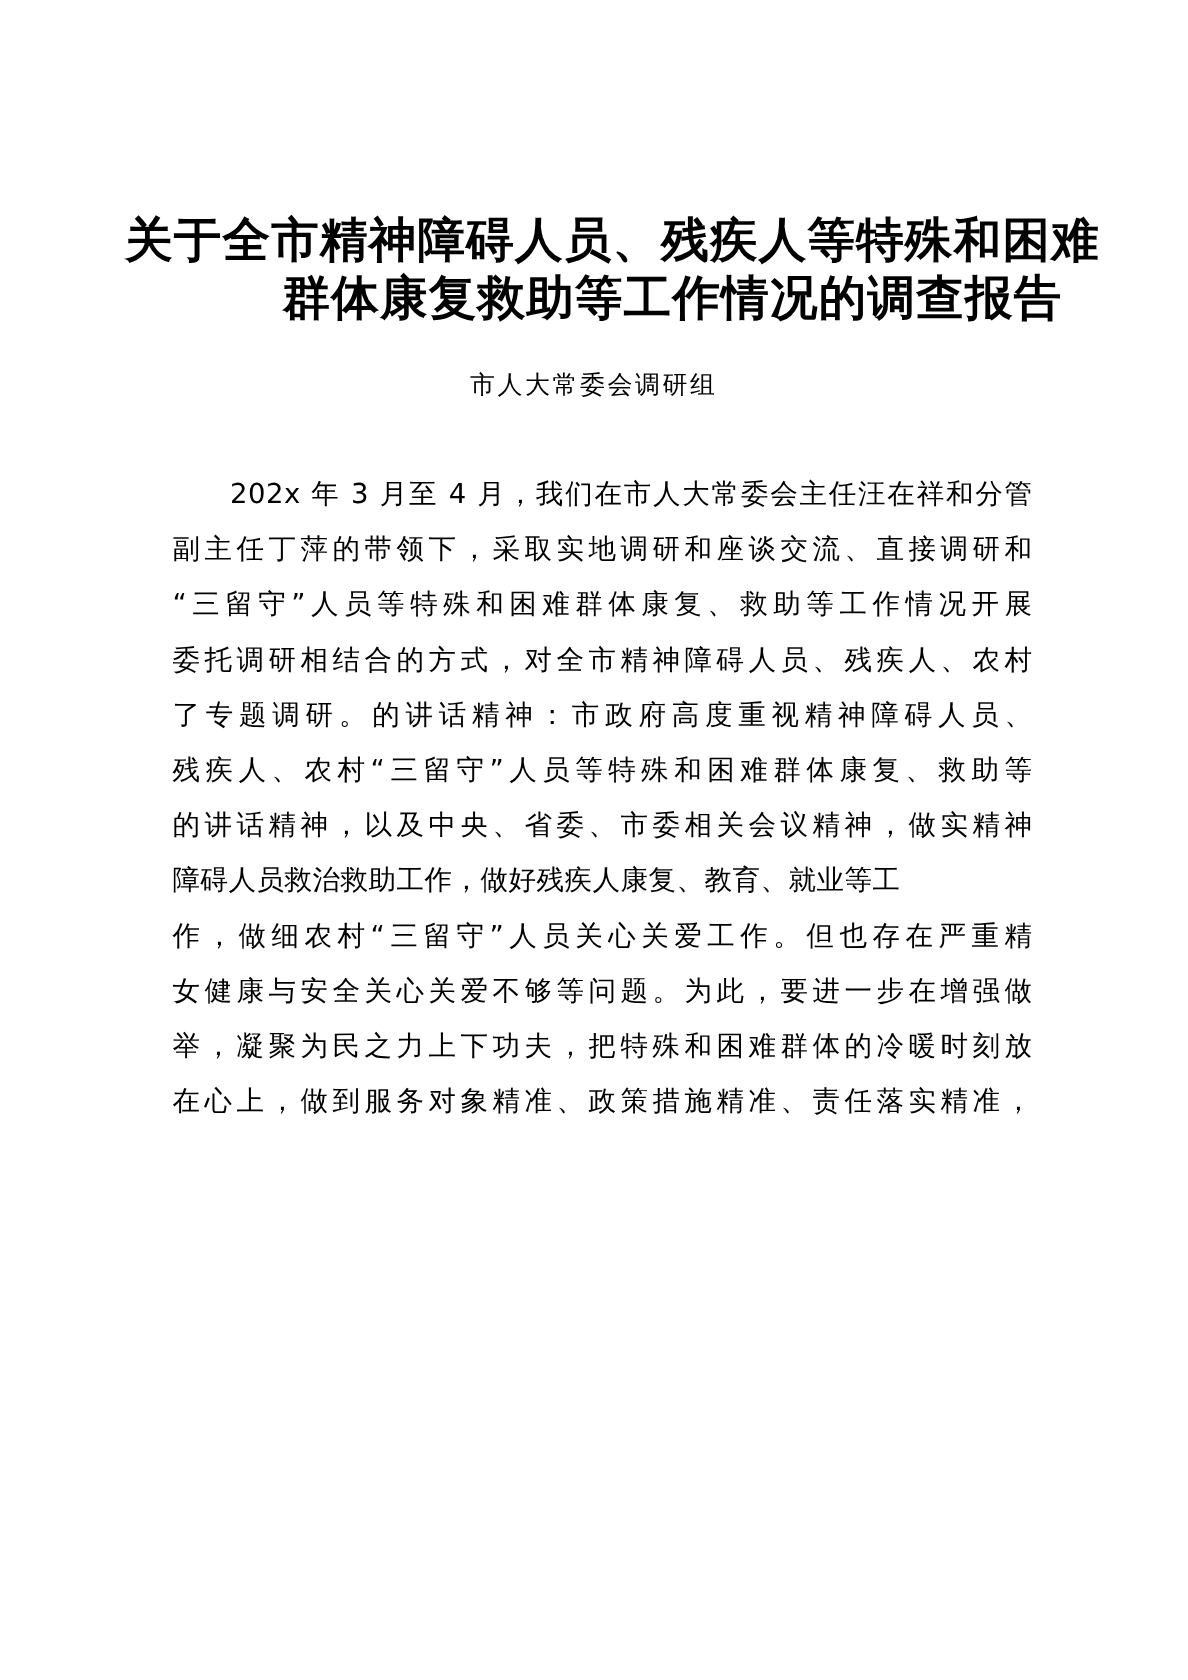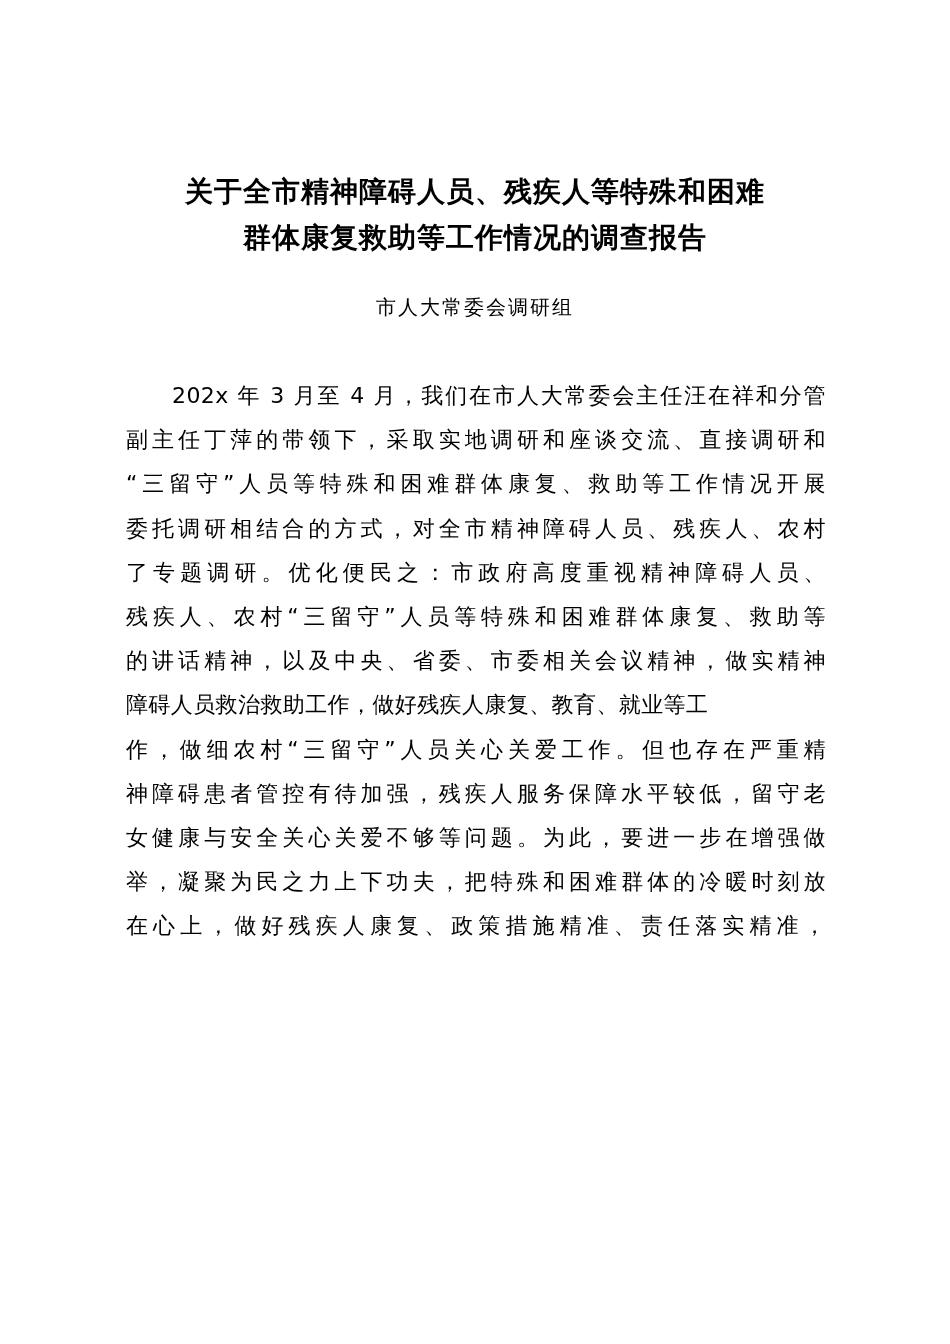--- a/index.html
+++ b/index.html
@@ -1,42 +1,41 @@
 <!DOCTYPE html>
 <html><head>
 <meta charset="utf-8">
 <style>
   html, body { margin:0; padding:0; background:#ffffff; }
   body { width:950px; height:1344px; position:relative; overflow:hidden; font-family:"DejaVu Serif", "Liberation Serif", serif; color:#000; }
   .page { position:absolute; left:0; top:0; width:950px; height:1344px; background:#fff; }
-  .title { position:absolute; left:100px; width:750px; text-align:center; font-family:"DejaVu Sans", sans-serif; font-weight:bold; font-size:28px; line-height:46px; top:169px; letter-spacing:1px; }
+  .title { position:absolute; left:100px; width:750px; text-align:right; font-family:"DejaVu Sans", sans-serif; font-weight:bold; font-size:38px; line-height:46px; top:169px; letter-spacing:1px; }
   .title .tl { display:block; white-space:nowrap; }
   .subtitle { position:absolute; left:0; width:950px; text-align:center; top:292px; font-size:20px; line-height:30px; letter-spacing:2px; font-family:"DejaVu Sans", sans-serif; }
   .body { position:absolute; left:126px; width:700px; top:374px; font-family:"DejaVu Sans", sans-serif; font-size:22px; }
-  .line { display:block; height:44.2px; line-height:44.2px; white-space:nowrap; text-align:justify; text-align-last:justify; letter-spacing:0.4px; }
+  .line { display:block; height:44.2px; line-height:44.2px; white-space:nowrap; text-align:justify; text-align-last:justify; letter-spacing:0.4px;margin-left:12px; }
   .line.last { text-align-last:left; }
   .line.indent { padding-left:46px; }
 </style>
 </head>
 <body>
 
 <div class="page">
   <div class="title">
     <span class="tl">关于全市精神障碍人员、残疾人等特殊和困难</span>
     <span class="tl">群体康复救助等工作情况的调查报告</span>
   </div>
   <div class="subtitle">市人大常委会调研组</div>
   <div class="body">
     <span class="line indent">202x 年 3 月至 4 月，我们在市人大常委会主任汪在祥和分管</span>
     <span class="line">副主任丁萍的带领下，采取实地调研和座谈交流、直接调研和</span>
     <span class="line">“三留守”人员等特殊和困难群体康复、救助等工作情况开展</span>
     <span class="line">委托调研相结合的方式，对全市精神障碍人员、残疾人、农村</span>
-    <span class="line">了专题调研。优化便民之：市政府高度重视精神障碍人员、</span>
+    <span class="line">了专题调研。的讲话精神：市政府高度重视精神障碍人员、</span>
     <span class="line">残疾人、农村“三留守”人员等特殊和困难群体康复、救助等</span>
     <span class="line">的讲话精神，以及中央、省委、市委相关会议精神，做实精神</span>
     <span class="line last">障碍人员救治救助工作，做好残疾人康复、教育、就业等工</span>
     <span class="line">作，做细农村“三留守”人员关心关爱工作。但也存在严重精</span>
-    <span class="line">神障碍患者管控有待加强，残疾人服务保障水平较低，留守老</span>
     <span class="line">女健康与安全关心关爱不够等问题。为此，要进一步在增强做</span>
     <span class="line">举，凝聚为民之力上下功夫，把特殊和困难群体的冷暖时刻放</span>
-    <span class="line">在心上，做好残疾人康复、政策措施精准、责任落实精准，</span>
+    <span class="line">在心上，做到服务对象精准、政策措施精准、责任落实精准，</span>
   </div>
 </div>
 
 </body></html>

